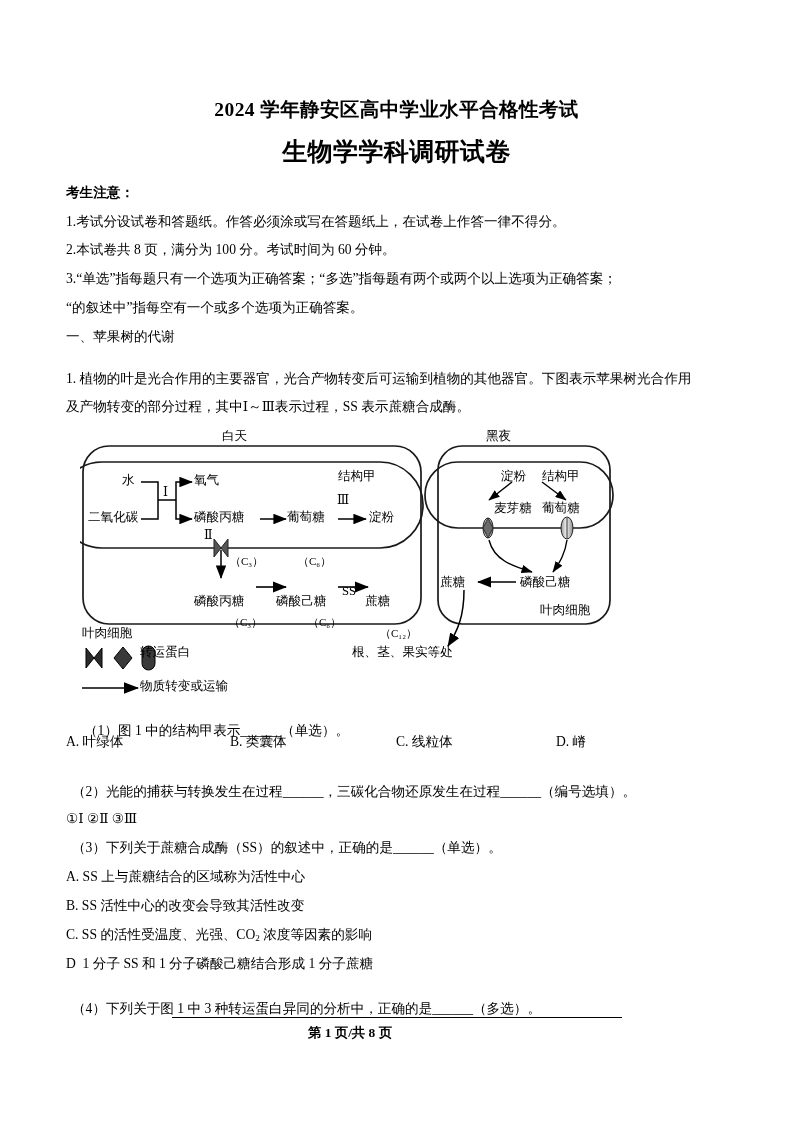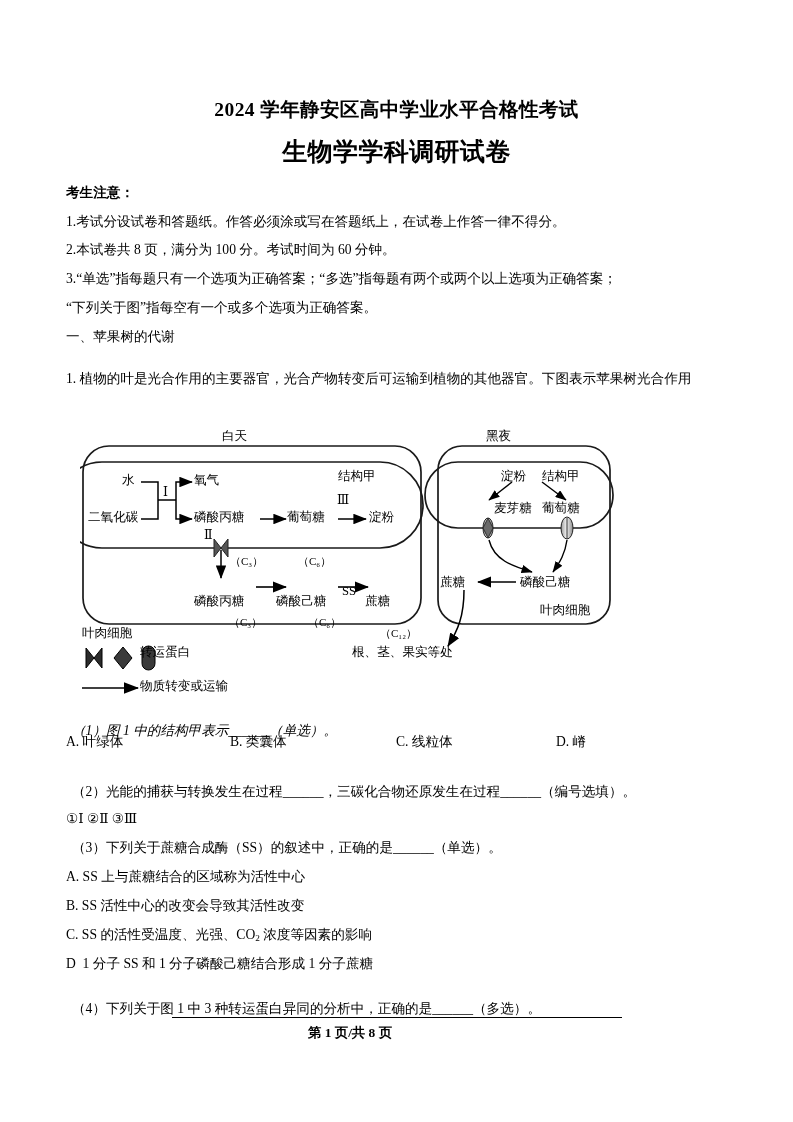--- a/index.html
+++ b/index.html
@@ -55,21 +55,21 @@
   .notice1 { left: 66px; top: 215px; }
   .notice2 { left: 66px; top: 243px; }
   .notice3a { left: 66px; top: 272px; }
   .notice3b { left: 66px; top: 301px; }
 
   .sec-head { left: 66px; top: 330px; }
 
   .q1-l1 { left: 66px; top: 372px; }
   .q1-l2 { left: 66px; top: 400px; }
 
-  .q-1 { left: 72px; top: 724px; font-style: italic; }
+  .q-1 { left: 84px; top: 724px; }
   .q1-opts {
     position: absolute;
     left: 66px; top: 733px;
     width: 700px;
     height: 22px;
     font-size: 13.6px;
   }
   .q1-opts span { position: absolute; white-space: pre; }
   .opt-a { left: 0px; }
   .opt-b { left: 164px; }
@@ -129,25 +129,26 @@
 
 <div class="page">
 
   <div class="title-main">2024 学年静安区高中学业水平合格性考试</div>
   <div class="title-sub">生物学学科调研试卷</div>
 
   <div class="tx bold notice-label">考生注意：</div>
   <div class="tx notice1">1.考试分设试卷和答题纸。作答必须涂或写在答题纸上，在试卷上作答一律不得分。</div>
   <div class="tx notice2">2.本试卷共 8 页，满分为 100 分。考试时间为 60 分钟。</div>
   <div class="tx notice3a">3.“单选”指每题只有一个选项为正确答案；“多选”指每题有两个或两个以上选项为正确答案；</div>
-  <div class="tx notice3b">“下列关于图”指每空有一个或多个选项为正确答案。</div>
+  <div class="tx notice3b">“的叙述中”指每空有一个或多个选项为正确答案。</div>
 
   <div class="tx sec-head">一、苹果树的代谢</div>
 
   <div class="tx q1-l1">1. 植物的叶是光合作用的主要器官，光合产物转变后可运输到植物的其他器官。下图表示苹果树光合作用</div>
+  <div class="tx q1-l2">及产物转变的部分过程，其中Ⅰ～Ⅲ表示过程，SS 表示蔗糖合成酶。</div>
 
   <div class="figure">
     <svg width="640" height="262" viewBox="0 0 640 262" xmlns="http://www.w3.org/2000/svg">
       <defs>
         <marker id="ah" markerWidth="9" markerHeight="7" refX="8.4" refY="3.5" orient="auto">
           <polygon points="0 0, 9 3.5, 0 7" fill="#000"></polygon>
         </marker>
         <marker id="ahs" markerWidth="8" markerHeight="6" refX="7.5" refY="3" orient="auto">
           <polygon points="0 0, 8 3, 0 6" fill="#000"></polygon>
         </marker>

